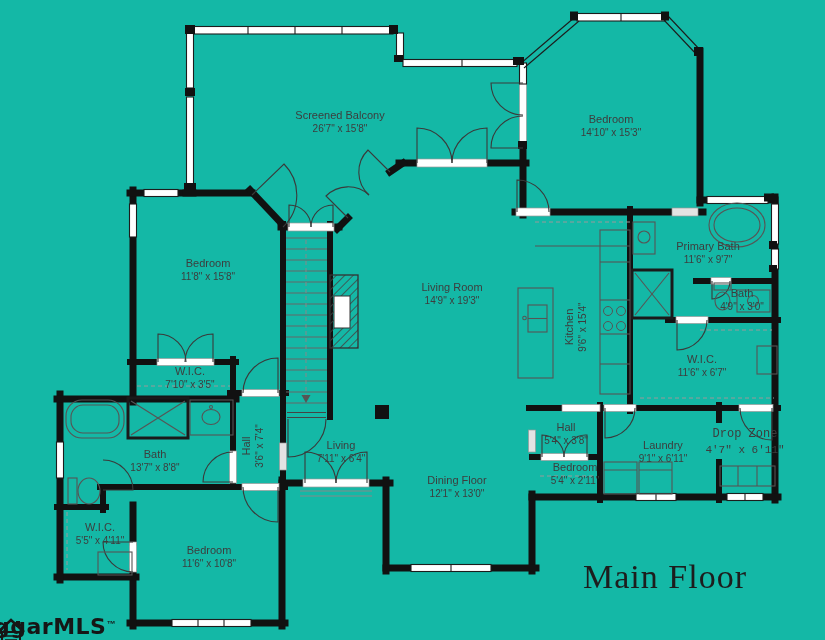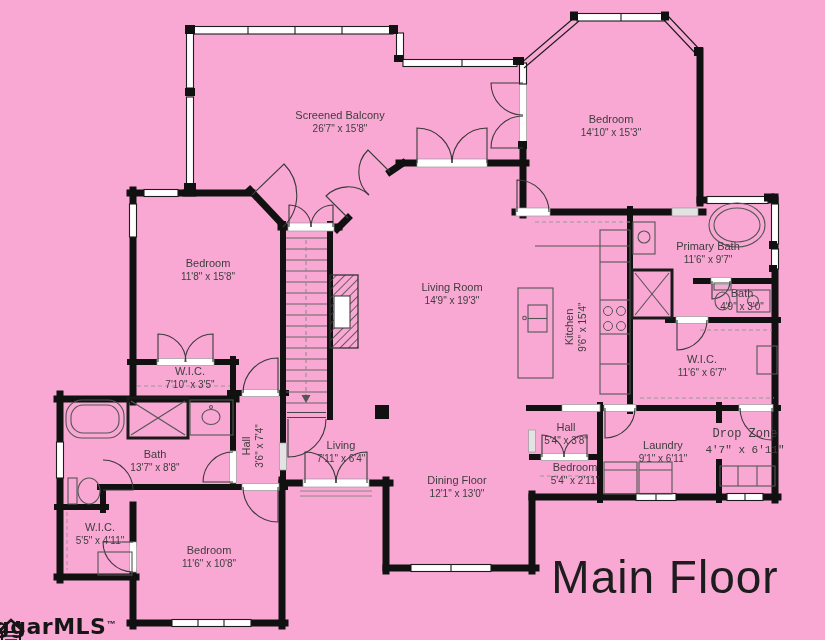--- a/index.html
+++ b/index.html
@@ -1,29 +1,29 @@
 <!DOCTYPE html>
 <html><head>
 <meta charset="utf-8">
 <style>
   html,body{margin:0;padding:0;background:#fff;}
-  .plan{position:relative;width:825px;height:640px;background:#f9a8d4;overflow:hidden;
+  .plan{position:relative;width:825px;height:640px;background:#14b8a6;overflow:hidden;
         font-family:"Liberation Sans","DejaVu Sans",sans-serif;}
   .plan svg{position:absolute;left:0;top:0;}
   .lbl{position:absolute;transform:translate(-50%,-50%);text-align:center;color:#3d3d3d;
        white-space:nowrap;line-height:1.3;pointer-events:none;}
   .lbl .rn{font-size:11px;}
   .lbl .rd{font-size:10px;}
   .lbl.rot{transform:translate(-50%,-50%) rotate(-90deg);}
   .lbl.serif{font-family:Liberation Mono, monospace;}
   .lbl.serif .rn{font-size:12px;}
   .lbl.serif .rd{font-size:11px;}
   .title{position:absolute;transform:translate(-50%,-50%);
-         font-family:Liberation Sans, sans-serif;
-         font-size:46px;color:#1d1d1d;letter-spacing:1px;white-space:nowrap;}
+         font-family:Liberation Serif, serif;
+         font-size:34px;color:#1d1d1d;letter-spacing:1px;white-space:nowrap;}
   .watermark{position:absolute;left:-6px;bottom:2px;display:flex;align-items:flex-end;color:#161616;}
   .watermark .wm-text{font-family:"DejaVu Sans","Liberation Sans",sans-serif;
          font-size:22px;font-weight:600;letter-spacing:0.5px;line-height:1;}
   .watermark .wm-tm{font-size:9px;font-weight:700;vertical-align:top;position:relative;top:-9px;}
 </style>
 </head>
 <body>
 
 <div class="plan">
 

